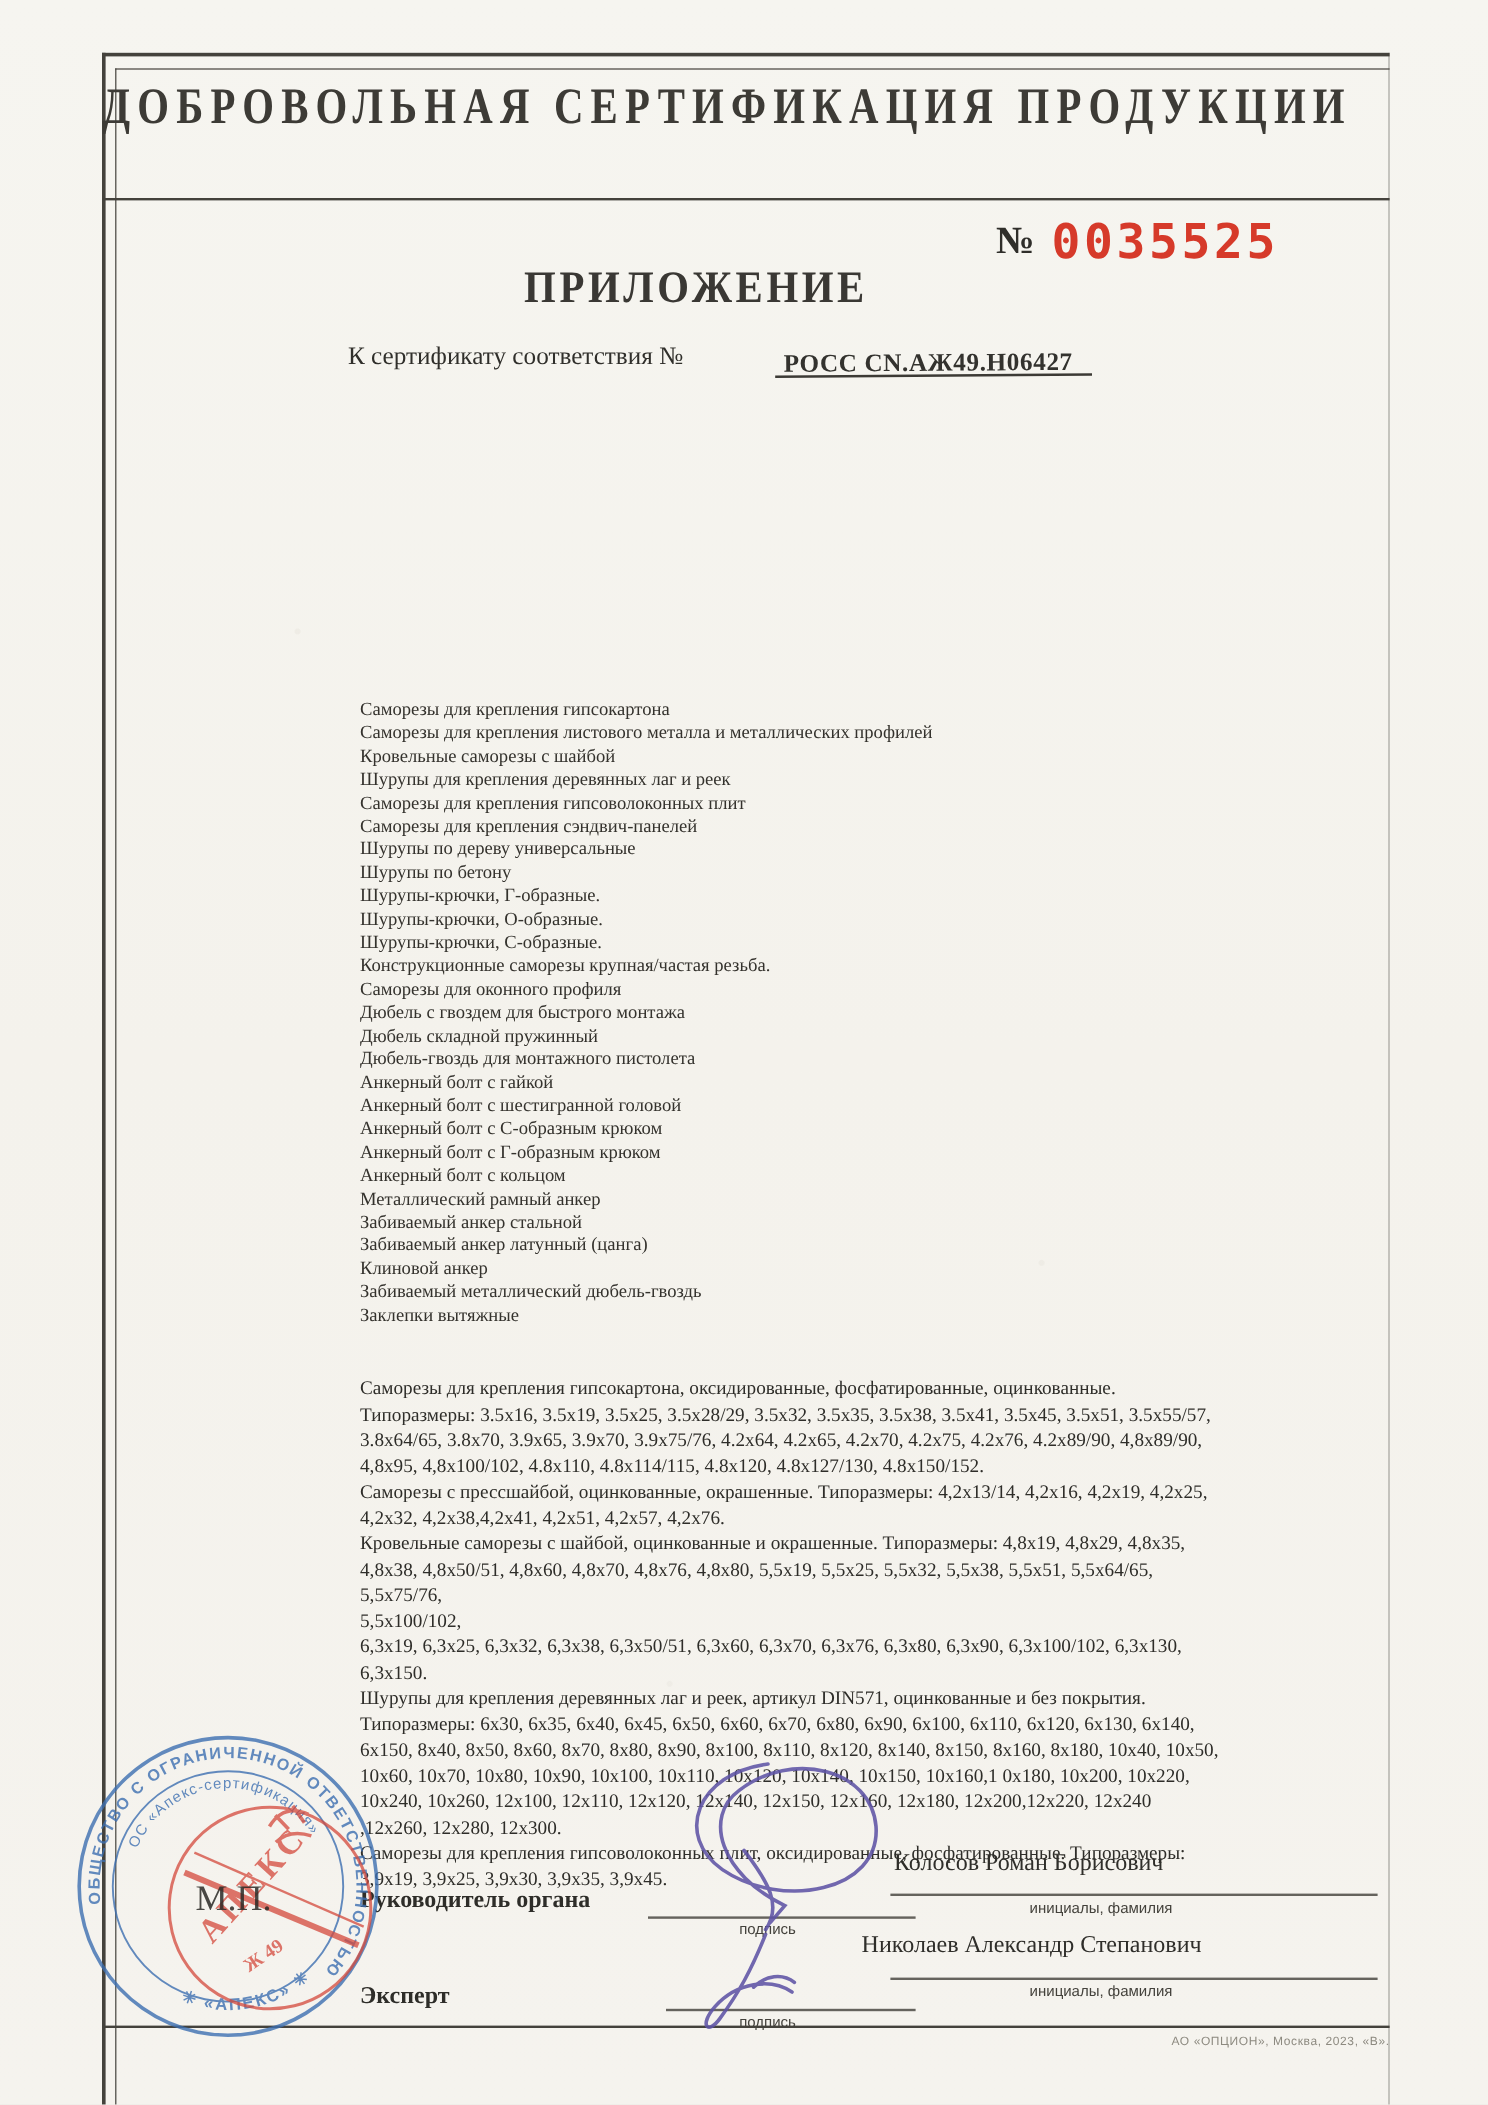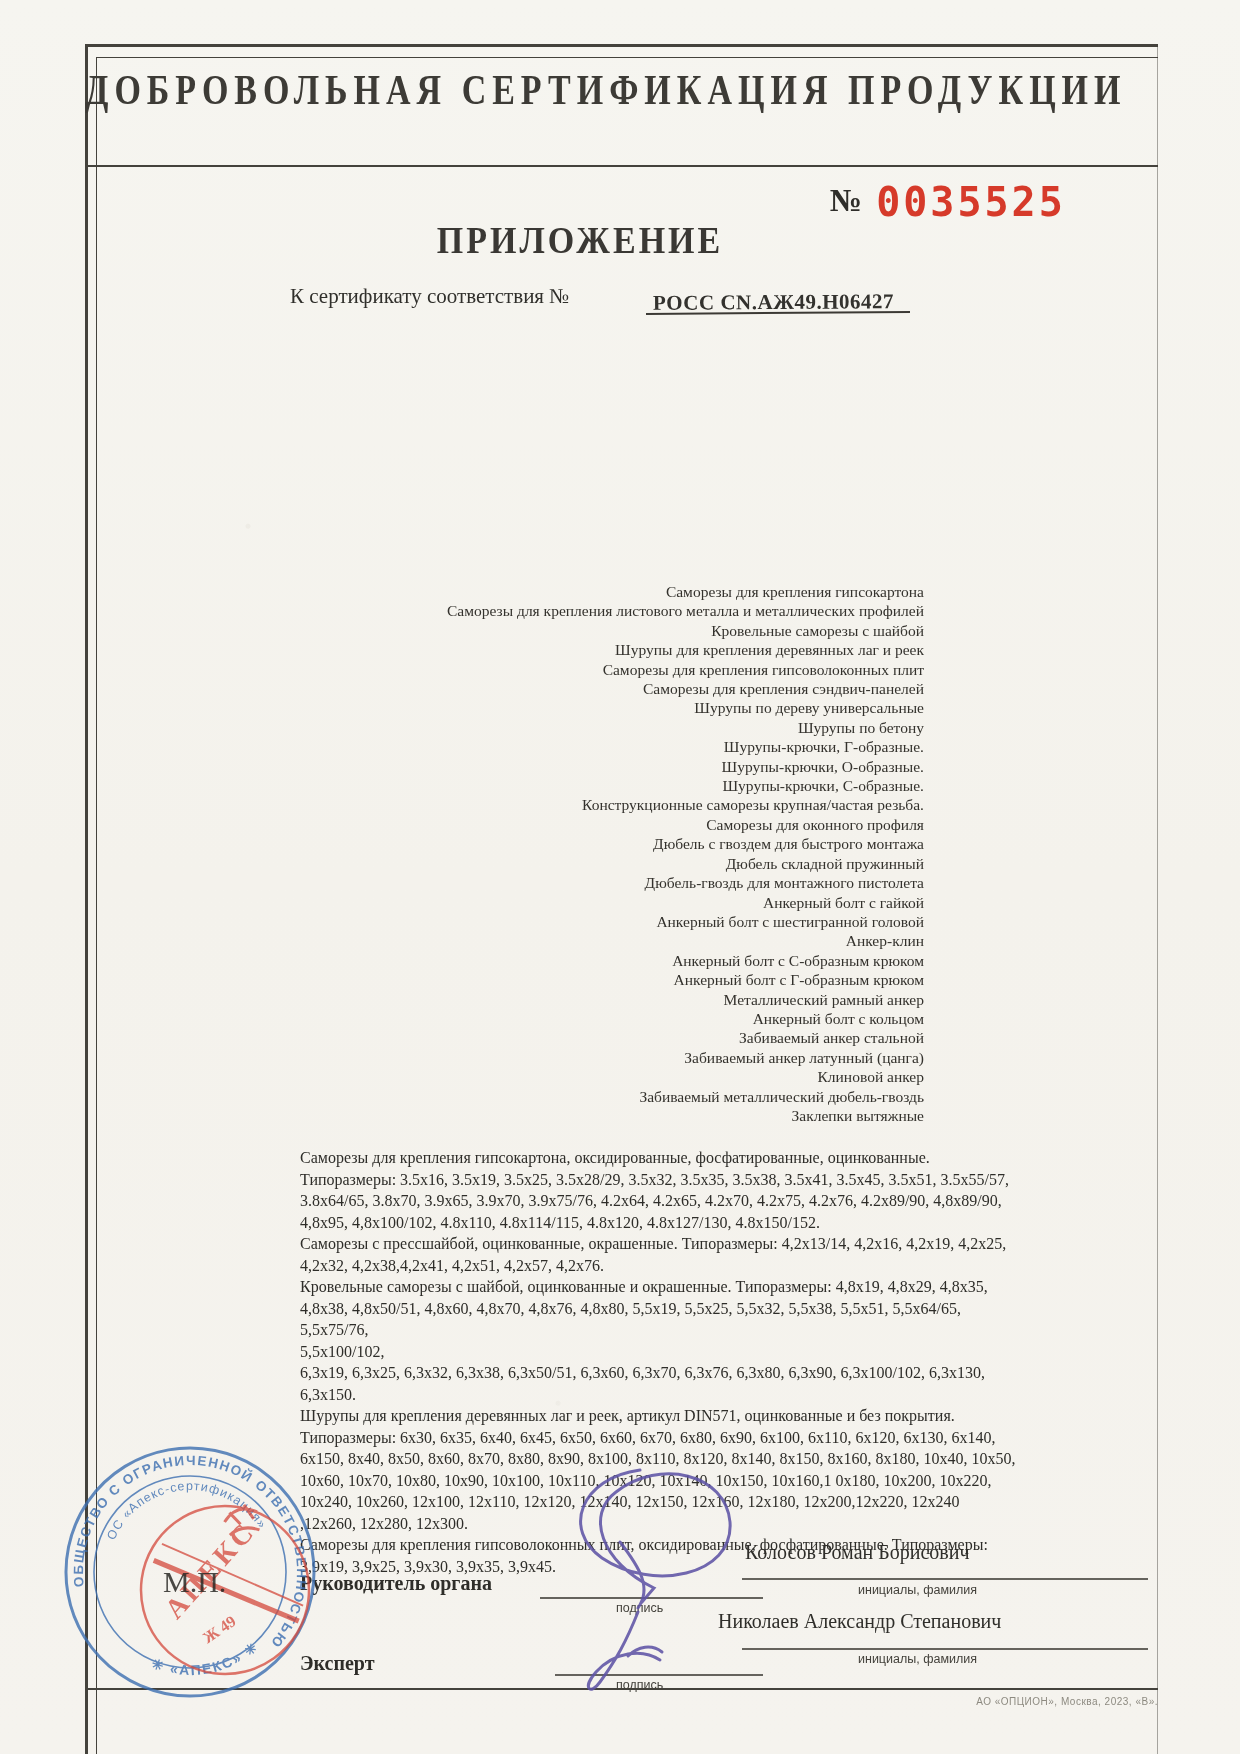--- a/index.html
+++ b/index.html
@@ -30,21 +30,21 @@
     letter-spacing:3px;transform:scaleY(1.1);transform-origin:top center;white-space:nowrap;
   }
   .cert-line-label{
     position:absolute;left:290px;top:284px;font-weight:normal;font-size:21px;color:#302f2b;white-space:nowrap;
   }
   .cert-number{
     position:absolute;left:653px;top:290px;font-weight:bold;font-size:21px;color:#33322e;
     letter-spacing:.5px;white-space:nowrap;transform:rotate(-.4deg);
   }
   .cert-underline{position:absolute;left:646px;top:312px;width:264px;height:2px;background:#3c3a35;transform:rotate(-.4deg);}
-  .product-list{position:absolute;left:284px;top:582px;width:640px;text-align:right;}
+  .product-list{position:absolute;left:300px;top:582px;width:640px;}
   .product-list .list-item{
     font-size:15.5px;line-height:19.4px;color:#34322d;white-space:nowrap;
   }
   .specs{position:absolute;left:300px;top:1147px;width:718px;}
   .specs .spec{
     margin:0;font-size:16px;line-height:21.5px;color:#2e2d29;white-space:pre-line;
   }
   .sig-label{position:absolute;font-weight:bold;font-size:20px;color:#2e2d29;white-space:nowrap;}
   .sig-rule{position:absolute;height:2px;background:#4b4943;opacity:.85;}
   .sig-caption{position:absolute;font-family:"Liberation Sans",sans-serif;font-size:12.5px;color:#44423c;white-space:nowrap;}
@@ -92,25 +92,24 @@
       <div class="list-item">Шурупы-крючки, Г-образные.</div>
       <div class="list-item">Шурупы-крючки, О-образные.</div>
       <div class="list-item">Шурупы-крючки, С-образные.</div>
       <div class="list-item">Конструкционные саморезы крупная/частая резьба.</div>
       <div class="list-item">Саморезы для оконного профиля</div>
       <div class="list-item">Дюбель с гвоздем для быстрого монтажа</div>
       <div class="list-item">Дюбель складной пружинный</div>
       <div class="list-item">Дюбель-гвоздь для монтажного пистолета</div>
       <div class="list-item">Анкерный болт с гайкой</div>
       <div class="list-item">Анкерный болт с шестигранной головой</div>
-      <div class="list-item">Анкер-клин</div>
       <div class="list-item">Анкерный болт с С-образным крюком</div>
       <div class="list-item">Анкерный болт с Г-образным крюком</div>
+      <div class="list-item">Анкерный болт с кольцом</div>
       <div class="list-item">Металлический рамный анкер</div>
-      <div class="list-item">Анкерный болт с кольцом</div>
       <div class="list-item">Забиваемый анкер стальной</div>
       <div class="list-item">Забиваемый анкер латунный (цанга)</div>
       <div class="list-item">Клиновой анкер</div>
       <div class="list-item">Забиваемый металлический дюбель-гвоздь</div>
       <div class="list-item">Заклепки вытяжные</div>
     </div>
 
   <div class="specs">
       <p class="spec">Саморезы для крепления гипсокартона, оксидированные, фосфатированные, оцинкованные. Типоразмеры: 3.5х16, 3.5х19, 3.5х25, 3.5х28/29, 3.5х32, 3.5х35, 3.5х38, 3.5х41, 3.5х45, 3.5х51, 3.5х55/57, 3.8х64/65, 3.8х70, 3.9х65, 3.9х70, 3.9х75/76, 4.2х64, 4.2х65, 4.2х70, 4.2х75, 4.2х76, 4.2х89/90, 4,8х89/90, 4,8х95, 4,8х100/102, 4.8х110, 4.8х114/115, 4.8х120, 4.8х127/130, 4.8х150/152.</p>
       <p class="spec">Саморезы с прессшайбой, оцинкованные, окрашенные. Типоразмеры: 4,2х13/14, 4,2х16, 4,2х19, 4,2х25, 4,2х32, 4,2х38,4,2х41, 4,2х51, 4,2х57, 4,2х76.</p>

